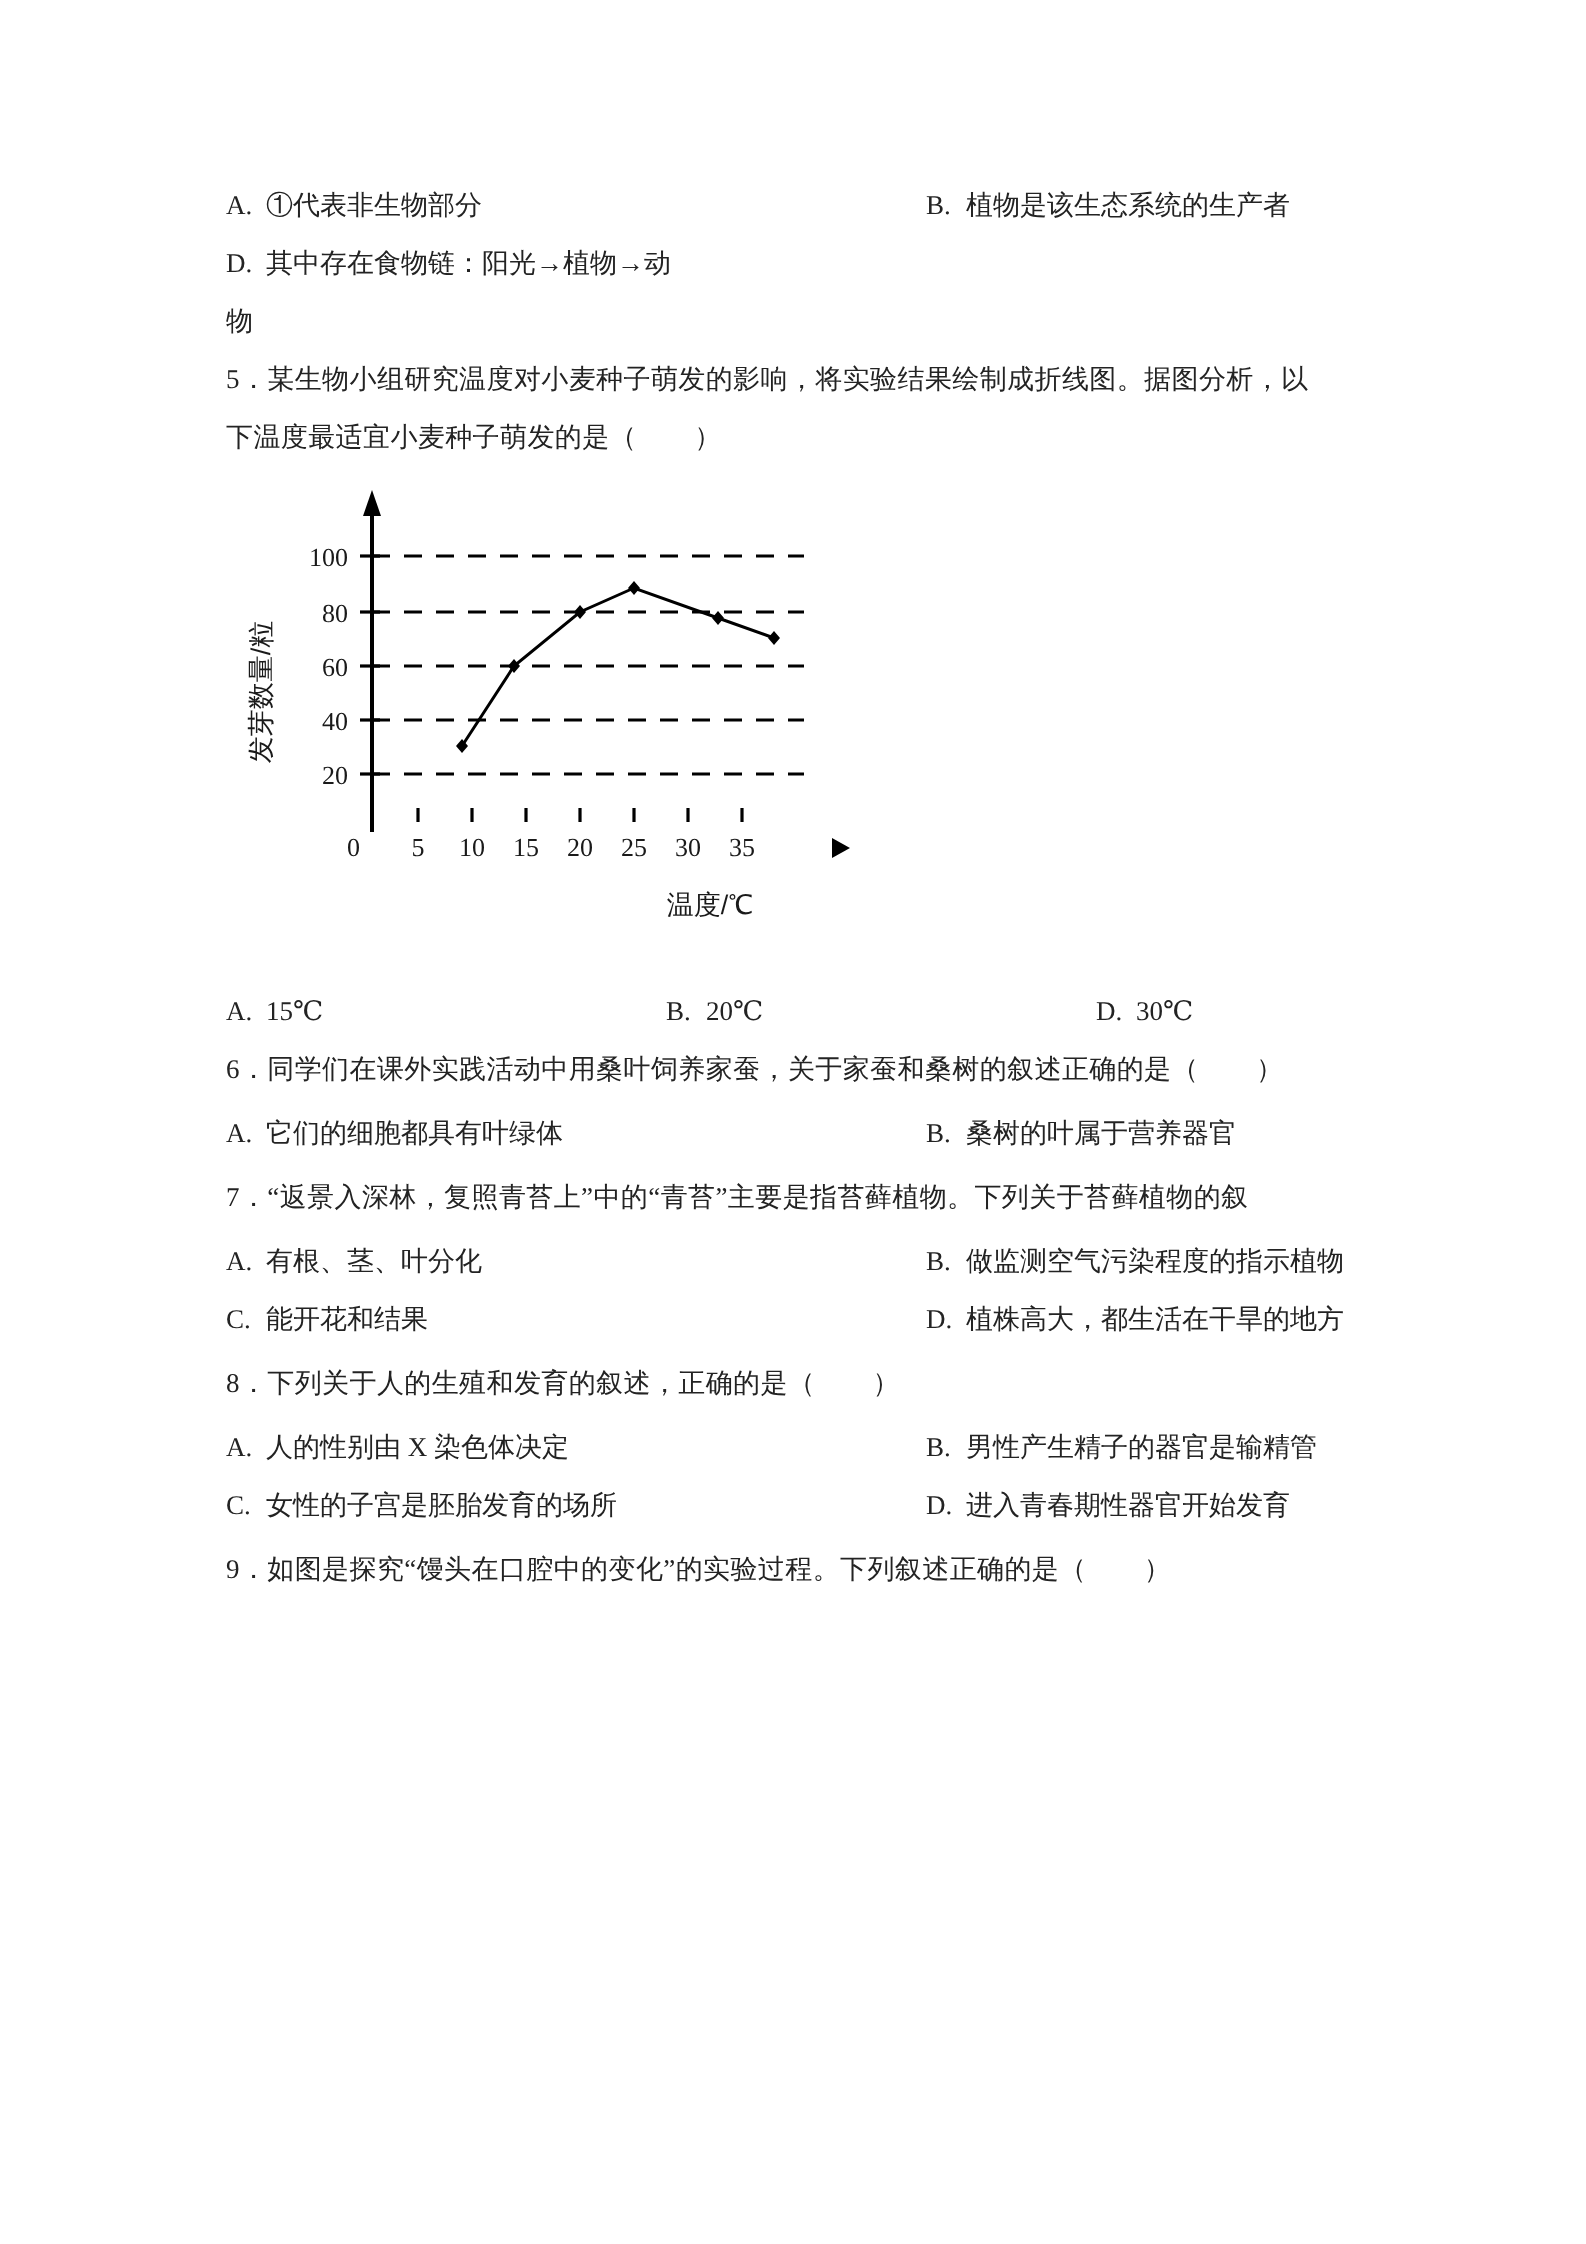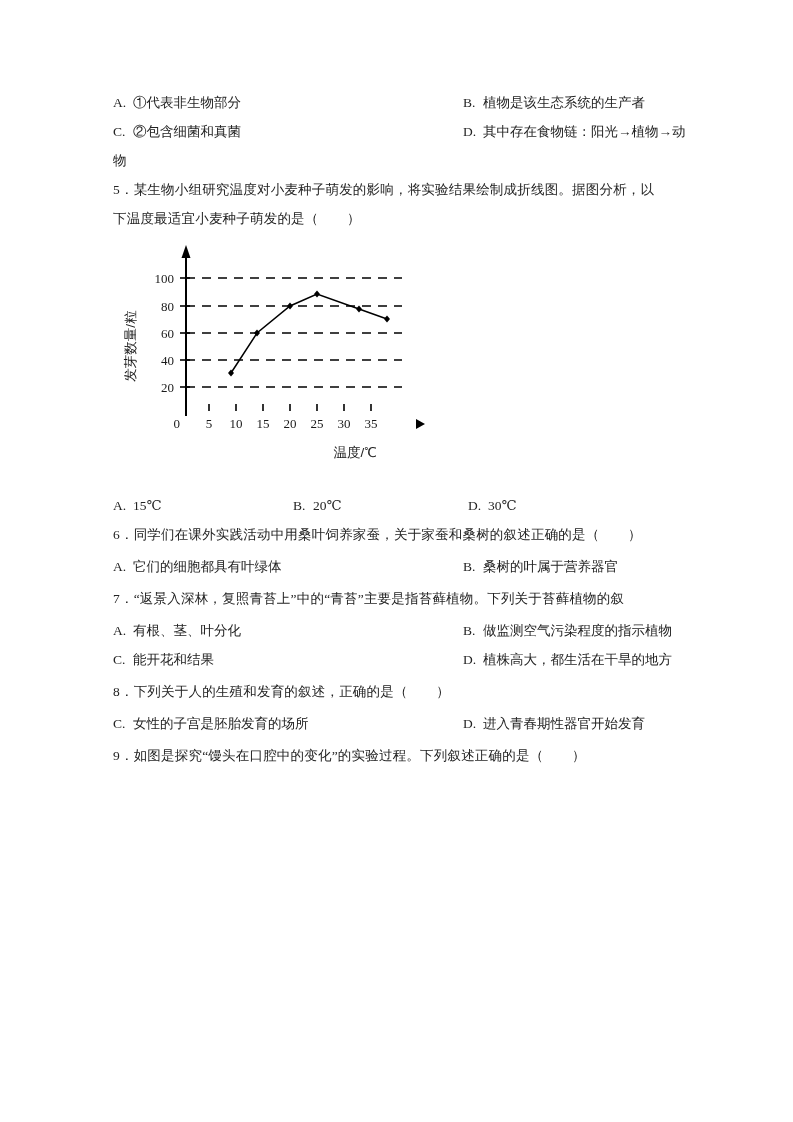--- a/index.html
+++ b/index.html
@@ -58,20 +58,21 @@
     font-family: "Liberation Serif", serif;
   }
   .opt-text { }
 
   
   .opt-row4 {
     display: flex;
     font-size: 13.5px;
     line-height: 29px;
     color: #232323;
+    gap: 40px;
   }
   .opt-row4 > .cell {
     flex: 0 0 auto;
   }
   .cell-a { width: 180px; }
   .cell-b { width: 175px; }
   .cell-c { width: 165px; }
   .cell-d { width: 80px; }
 
   .spacer-xs { height: 3px; }
@@ -107,23 +108,20 @@
     <div class="opt-row">
       <div class="opt opt-left">
         <span class="opt-letter">A.</span><span class="opt-text">①代表非生物部分</span>
       </div>
       <div class="opt opt-right">
         <span class="opt-letter">B.</span><span class="opt-text">植物是该生态系统的生产者</span>
       </div>
     </div>
 
     <div class="opt-row">
-      <div class="opt opt-left">
-        <span class="opt-letter">C.</span><span class="opt-text">②包含细菌和真菌</span>
-      </div>
       <div class="opt opt-right">
         <span class="opt-letter">D.</span><span class="opt-text">其中存在食物链：阳光→植物→动</span>
       </div>
     </div>
 
     <div class="qline">物</div>
 
     <div class="qline">5．某生物小组研究温度对小麦种子萌发的影响，将实验结果绘制成折线图。据图分析，以</div>
     <div class="qline">下温度最适宜小麦种子萌发的是（        ）</div>
 
@@ -242,20 +240,28 @@
         <span class="opt-letter">D.</span><span class="opt-text">植株高大，都生活在干旱的地方</span>
       </div>
     </div>
 
     <div class="spacer-xs"></div>
 
     <div class="qline">8．下列关于人的生殖和发育的叙述，正确的是（        ）</div>
     <div class="spacer-xs"></div>
     <div class="opt-row">
       <div class="opt opt-left">
+        <span class="opt-letter">A.</span><span class="opt-text">人的性别由 X 染色体决定</span>
+      </div>
+      <div class="opt opt-right">
+        <span class="opt-letter">B.</span><span class="opt-text">男性产生精子的器官是输精管</span>
+      </div>
+    </div>
+    <div class="opt-row">
+      <div class="opt opt-left">
         <span class="opt-letter">C.</span><span class="opt-text">女性的子宫是胚胎发育的场所</span>
       </div>
       <div class="opt opt-right">
         <span class="opt-letter">D.</span><span class="opt-text">进入青春期性器官开始发育</span>
       </div>
     </div>
 
     <div class="spacer-xs"></div>
 
     <div class="qline">9．如图是探究“馒头在口腔中的变化”的实验过程。下列叙述正确的是（        ）</div>

